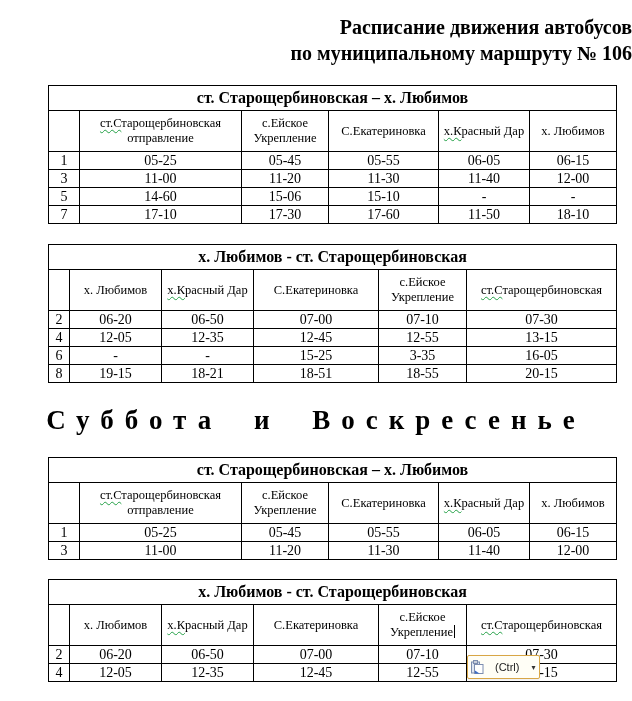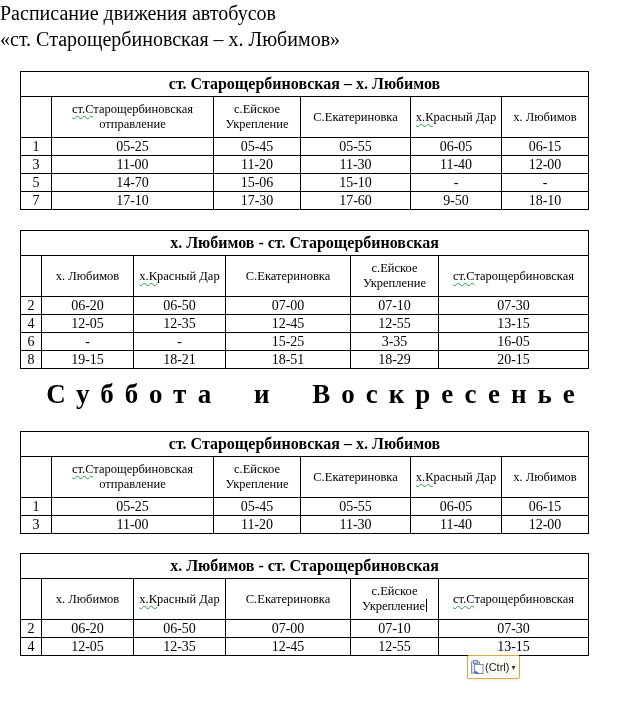--- a/index.html
+++ b/index.html
@@ -1,29 +1,29 @@
 <!DOCTYPE html>
 <html><head>
 <meta charset="utf-8">
 <style>
   html,body{margin:0;padding:0;background:#ffffff;}
   .page{
     position:relative;width:632px;height:701px;overflow:hidden;
     background:#ffffff;color:#000;
     font-family:"Liberation Serif", serif;
   }
-  .doc-title{text-align:left;font-weight:normal;font-size:20px;line-height:26px;}
+  .doc-title{margin-top:14px;text-align:right;font-weight:bold;font-size:20px;line-height:26px;}
   .weekend{
     text-align:center;font-weight:bold;font-size:27px;
     letter-spacing:11px;word-spacing:14px;white-space:nowrap;
-    margin:10px 0 21px 0;
+    margin:22px 0 21px 0;
   }
   table{
     border-collapse:collapse;table-layout:fixed;
-    margin-left:20px;width:568px;background:#fff;border-radius:29px;
+    margin-left:48px;width:568px;background:#fff;border-radius:29px;
   }
   .t1{margin-top:19px;}
   .t2{margin-top:20px;}
   .t4{margin-top:19px;}
   th,td{border:1px solid #000;text-align:center;padding:0;font-weight:normal;overflow:hidden;}
   th.ttl{font-weight:bold;font-size:16px;height:24px;line-height:24px;}
   tr.cols th{font-size:12.5px;line-height:15px;height:38px;vertical-align:middle;padding:1px 2px;}
   tbody td{font-size:14px;height:17px;line-height:17px;}
   
   .t-out col:nth-child(1){width:31px;}
@@ -44,37 +44,37 @@
     text-decoration:underline wavy #23a046;
     text-decoration-thickness:1px;
     text-underline-offset:2px;
     text-decoration-skip-ink:none;
   }
   
   .caret{display:inline-block;width:1px;height:13px;background:#000;vertical-align:-2px;margin-left:1px;}
   
   .paste{
     position:absolute;left:467px;top:655px;height:20px;
-    display:flex;align-items:center;gap:1px;
+    display:flex;align-items:center;gap:11px;
     border:1px solid #d8a646;background:#fffef6;border-radius:2px;
     padding:1px 4px 1px 2px;cursor:pointer;
     font-family:"Liberation Sans", sans-serif;font-size:11px;color:#222;
     box-shadow:0 1px 2px rgba(0,0,0,0.08);
   }
   .paste .arr{font-size:8px;color:#333;margin-left:1px;}
   .paste svg{display:block;}
 </style>
 </head>
 <body>
 
 <div class="page">
 
   <div class="doc-title">
     <div>Расписание движения автобусов</div>
-    <div>«ст. Старощербиновская – х. Любимов»</div>
+    <div>по муниципальному маршруту № 106</div>
   </div>
 
   <table class="t1 t-out">
     <colgroup>
         <col>
         <col>
         <col>
         <col>
         <col>
         <col>
@@ -104,32 +104,32 @@
         <tr>
           <td>3</td>
           <td>11-00</td>
           <td>11-20</td>
           <td>11-30</td>
           <td>11-40</td>
           <td>12-00</td>
         </tr>
         <tr>
           <td>5</td>
-          <td>14-70</td>
+          <td>14-60</td>
           <td>15-06</td>
           <td>15-10</td>
           <td>-</td>
           <td>-</td>
         </tr>
         <tr>
           <td>7</td>
           <td>17-10</td>
           <td>17-30</td>
           <td>17-60</td>
-          <td>9-50</td>
+          <td>11-50</td>
           <td>18-10</td>
         </tr>
       </tbody>
   </table>
 
   <table class="t2 t-back">
     <colgroup>
         <col>
         <col>
         <col>
@@ -173,21 +173,21 @@
           <td>-</td>
           <td>15-25</td>
           <td>3-35</td>
           <td>16-05</td>
         </tr>
         <tr>
           <td>8</td>
           <td>19-15</td>
           <td>18-21</td>
           <td>18-51</td>
-          <td>18-29</td>
+          <td>18-55</td>
           <td>20-15</td>
         </tr>
       </tbody>
   </table>
 
   <div class="weekend">Суббота и Воскресенье</div>
 
   <table class="t3 t-out">
     <colgroup>
         <col>

